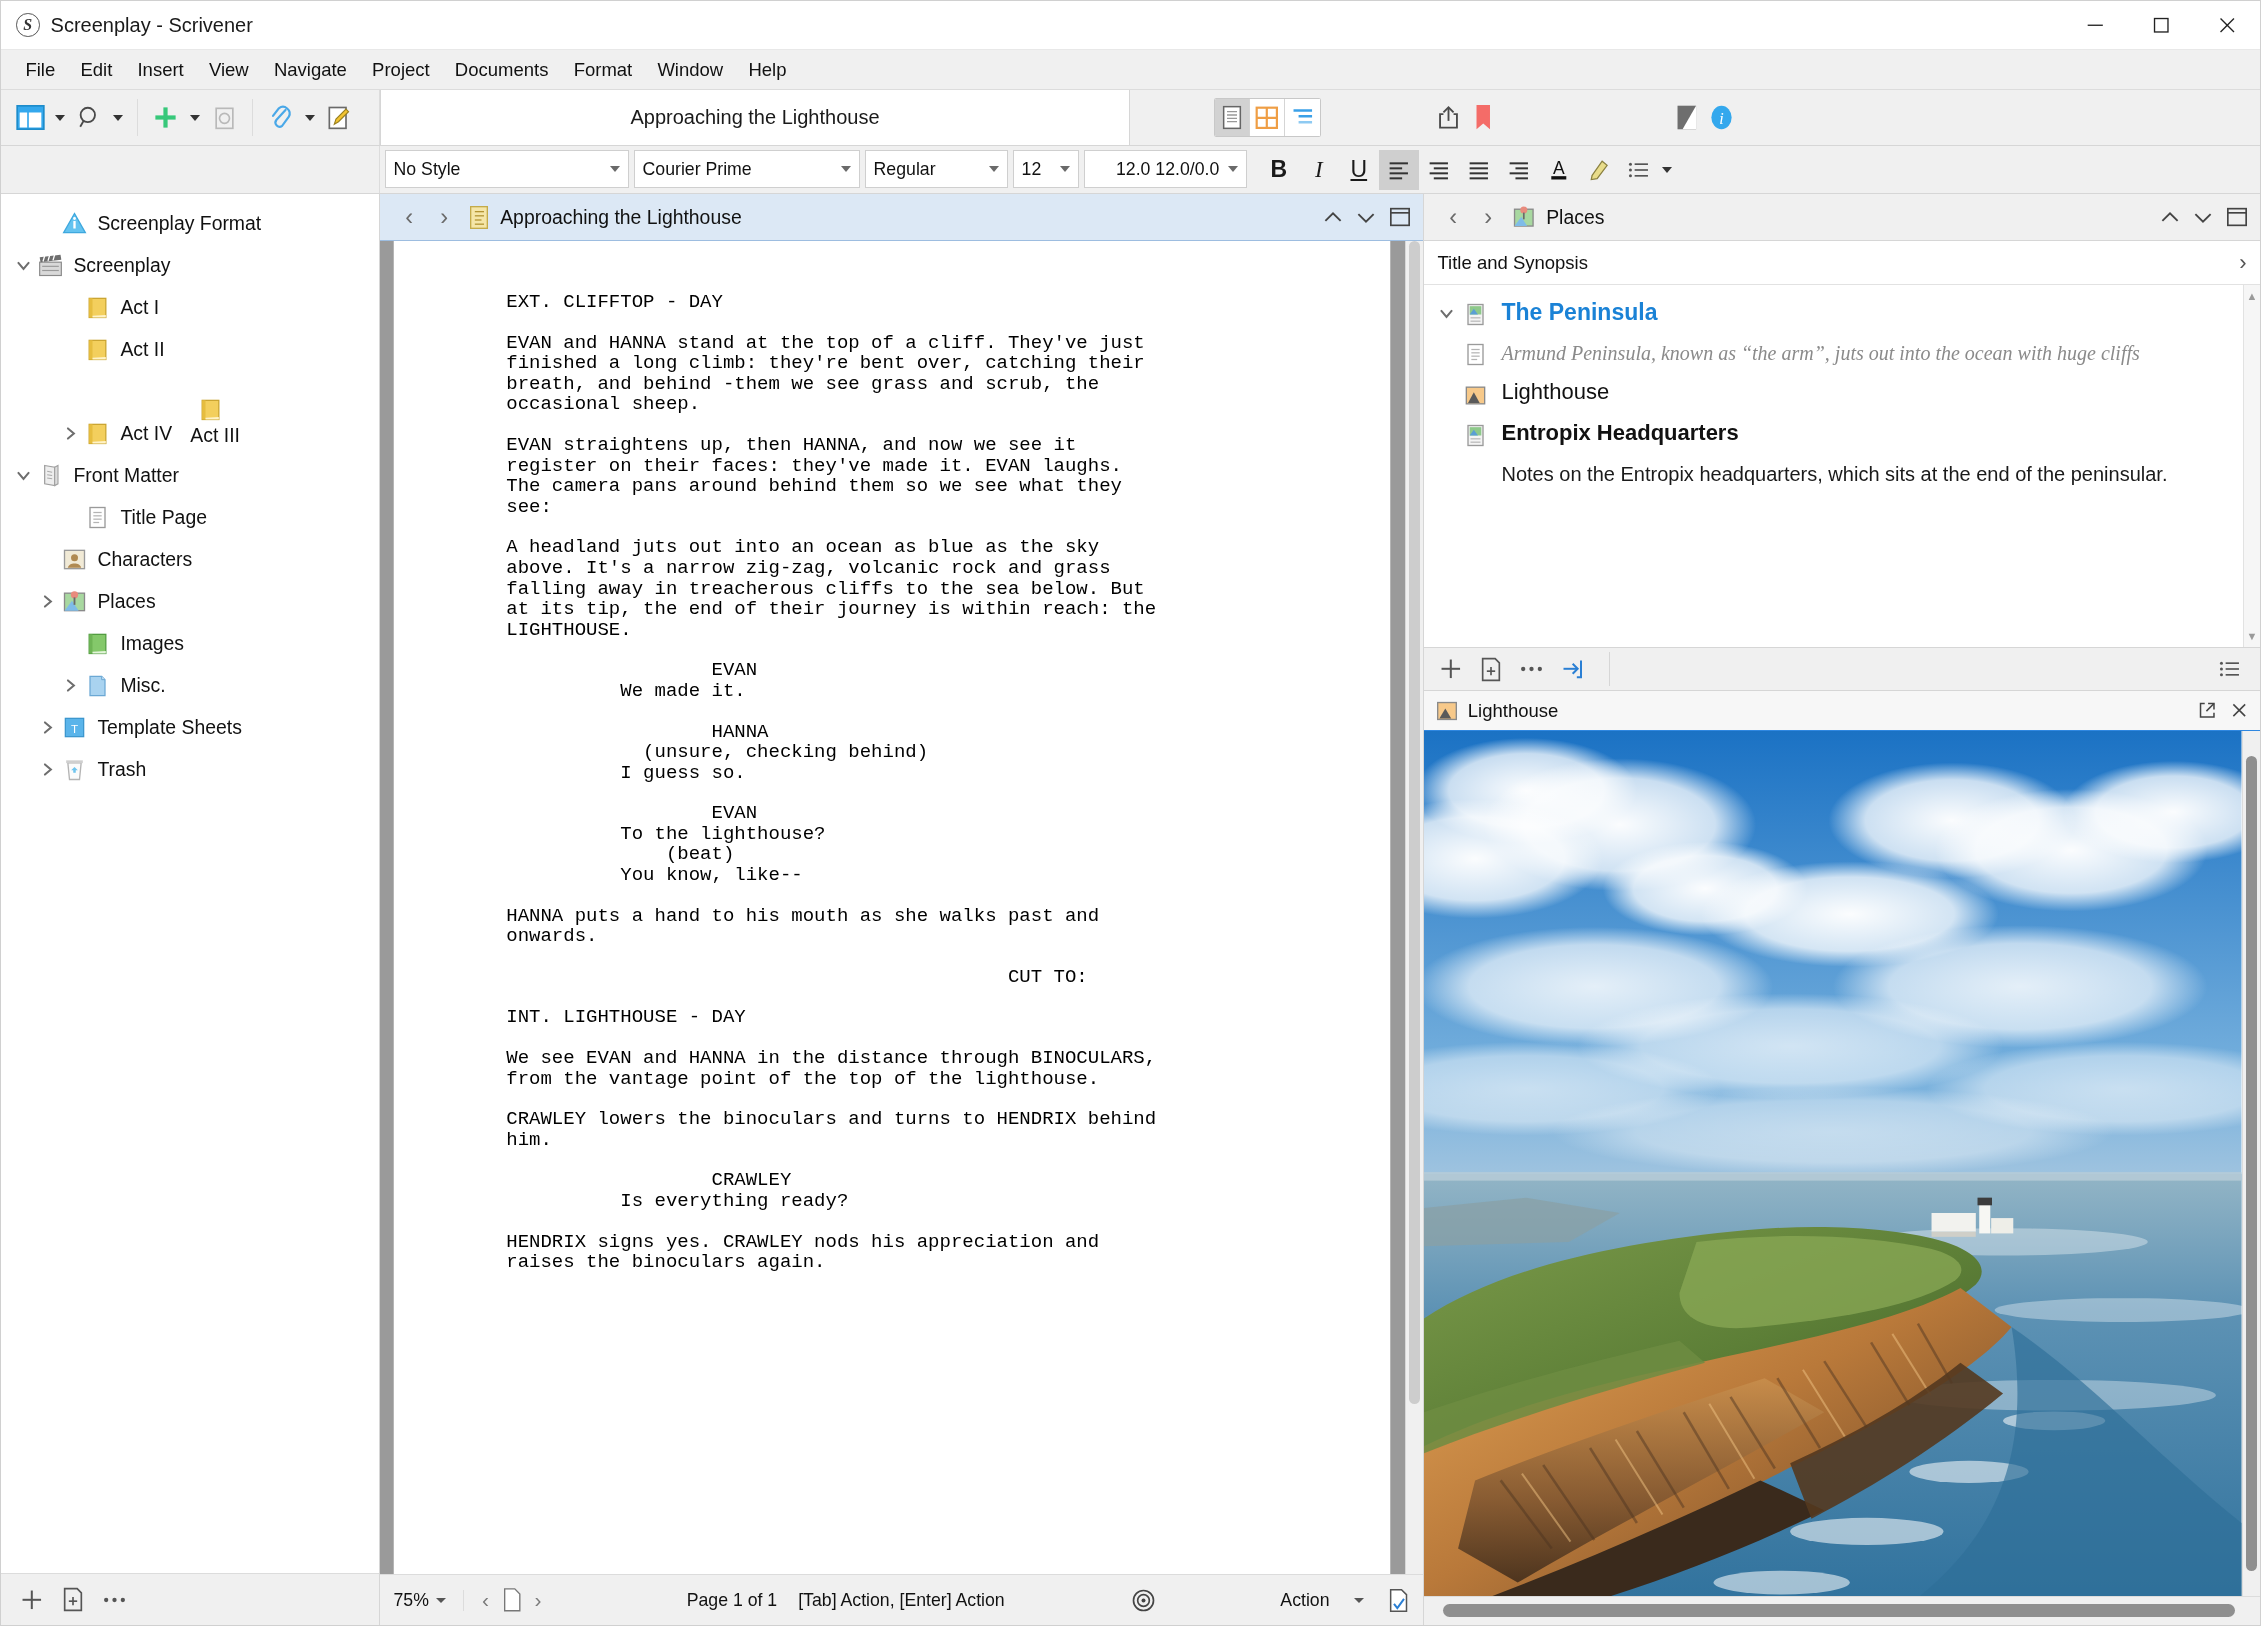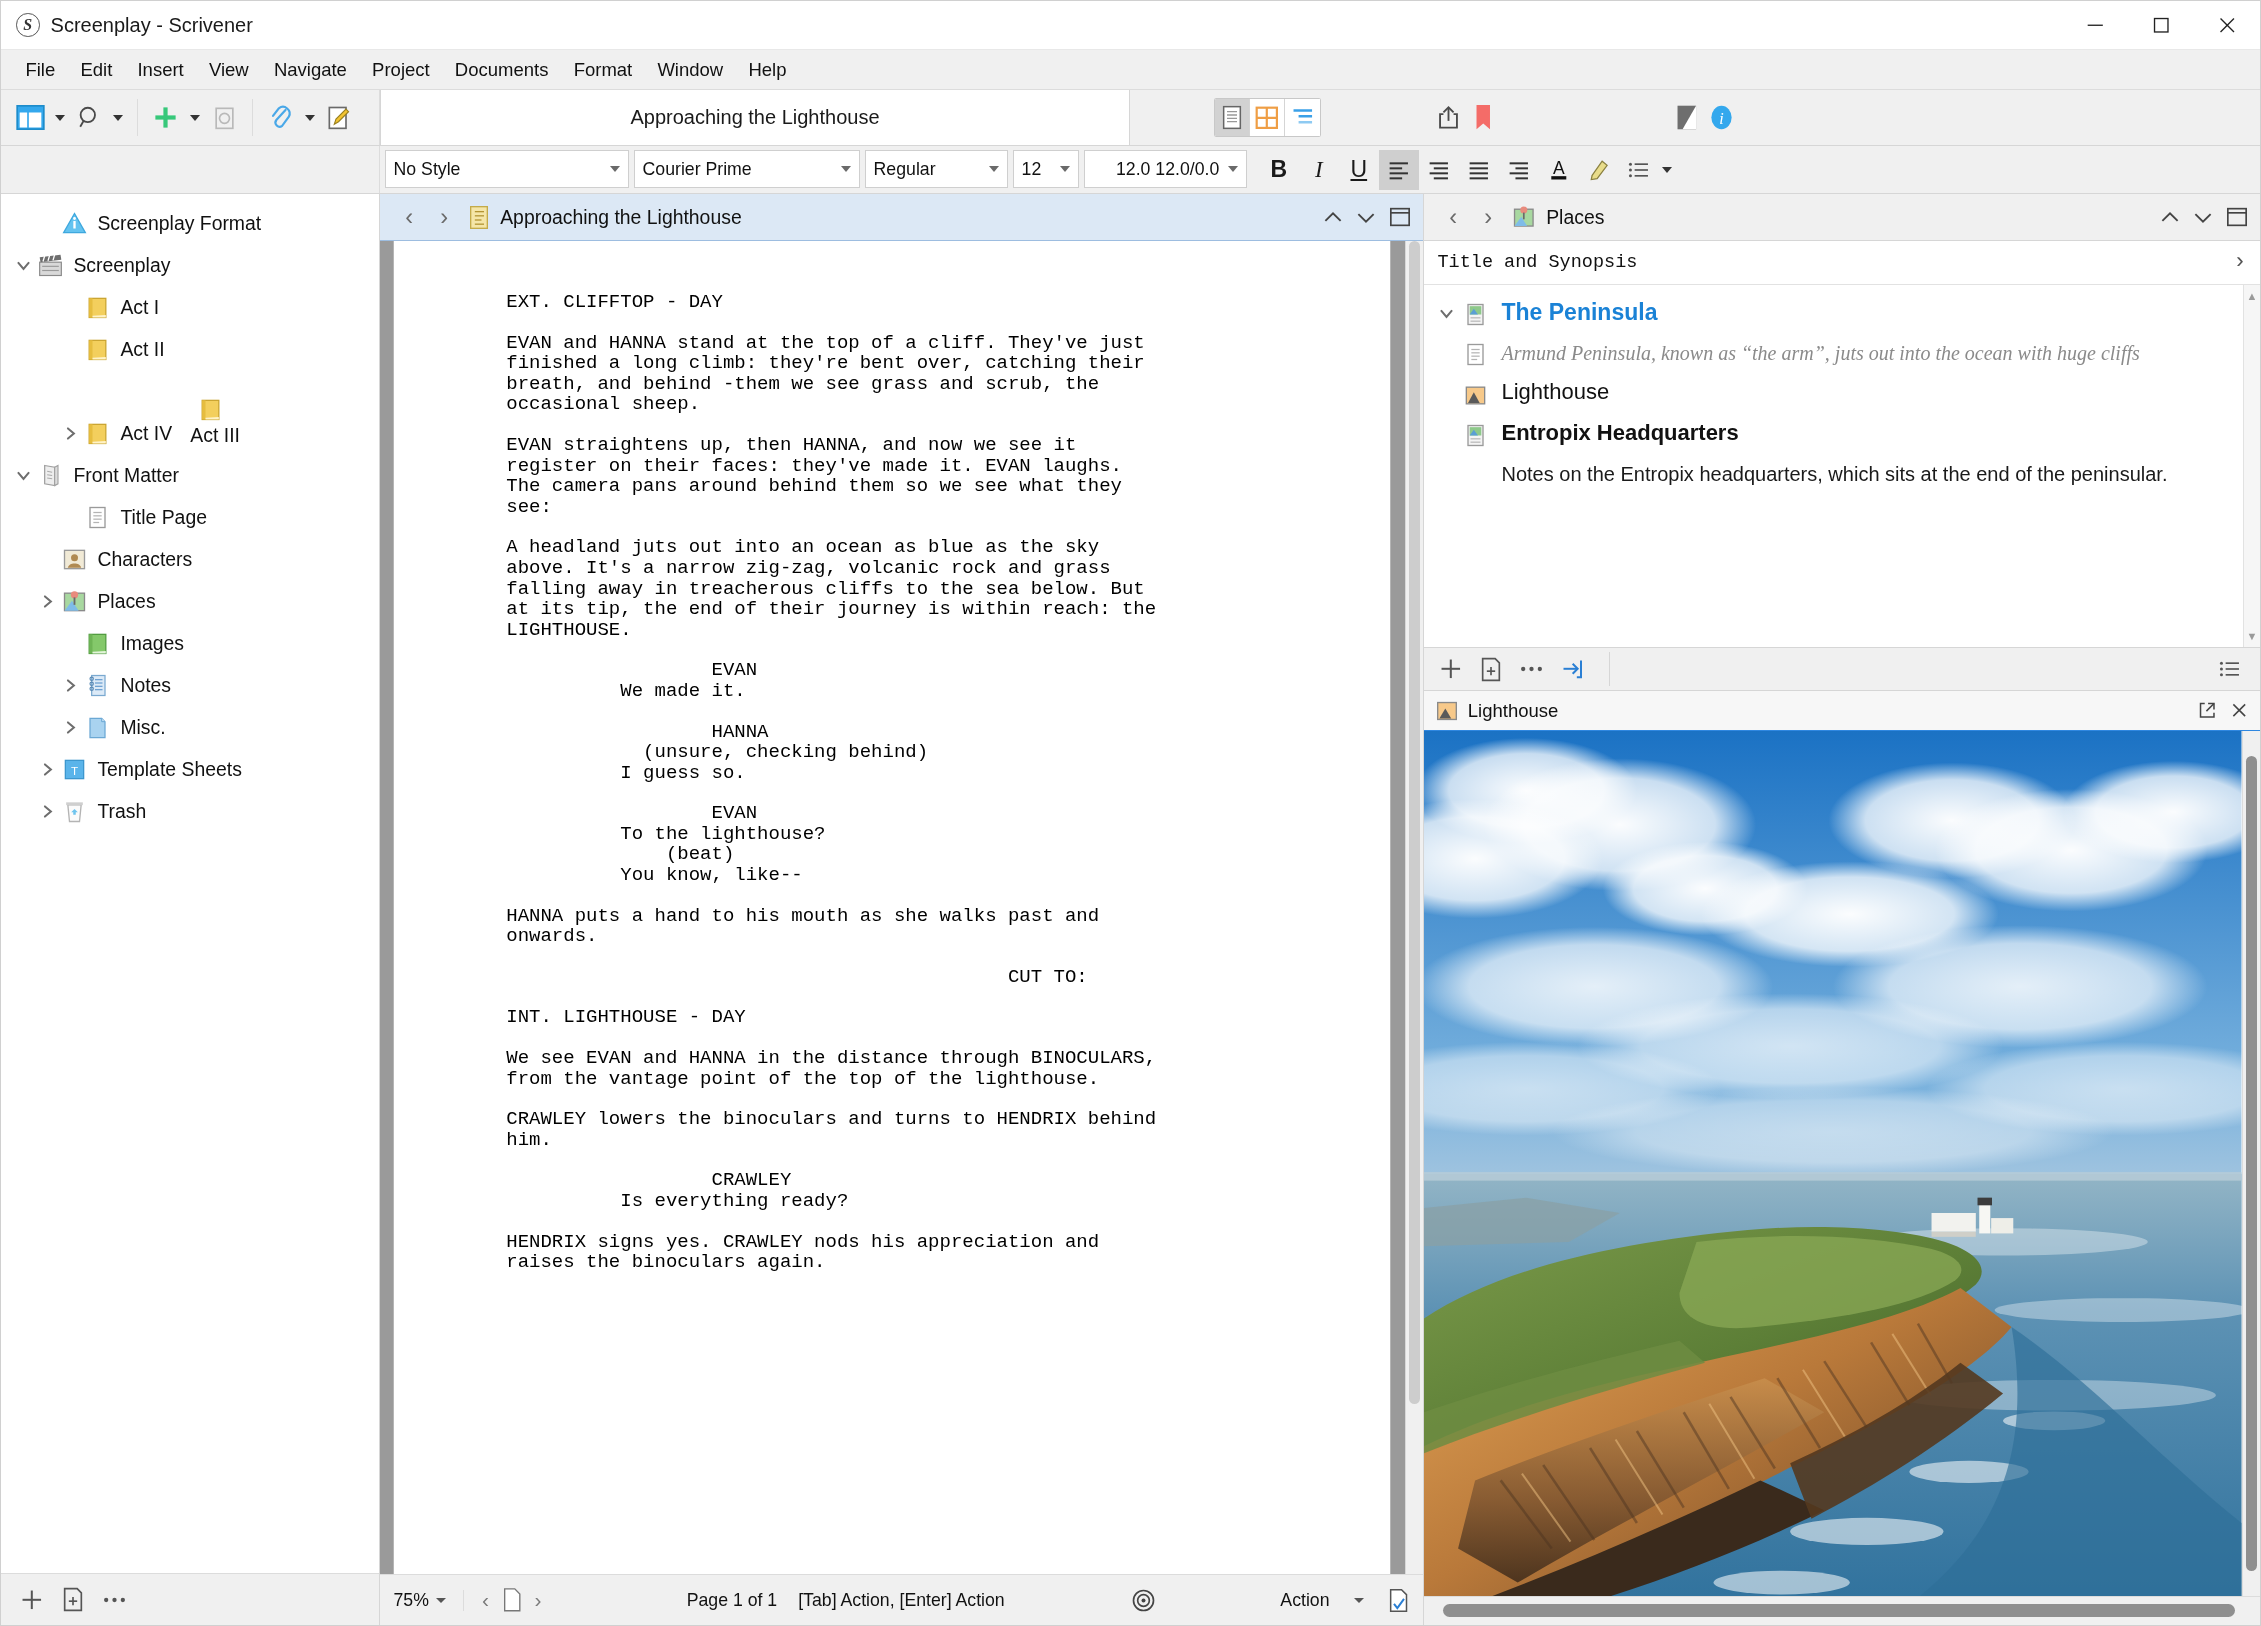--- a/index.html
+++ b/index.html
@@ -248,21 +248,20 @@
     padding: 0 11.8px;
   }
   .insp-title { font-size: 19.4px; color: #111; margin-left: 6.7px; }
   .insp-sectionbar {
     height: 44px; flex: 0 0 44px;
     display: flex; align-items: center;
     padding: 0 13.5px;
     border-bottom: 0.8px solid #e2e2e2;
     font-size: 18.5px; color: #111;
     background: #fff;
-    font-family: Liberation Mono, monospace;
   }
   .insp-syn {
     flex: 0 0 362px; overflow: hidden;
     position: relative; display: flex;
   }
   .syn-inner { flex: 1; padding: 13.5px 22px 0 13.5px; }
   .syn-row { display: flex; align-items: flex-start; margin-bottom: 11.8px; }
   .syn-tw { width: 25px; flex: 0 0 25px; color: #7a7a7a; padding-top: 6.7px; }
   .syn-ico { width: 29px; flex: 0 0 29px; margin-right: 10px; padding-top: 3.4px; }
   .syn-title { font-size: 23px; font-weight: bold; color: #1a82d6; }
@@ -691,40 +690,20 @@
           <div class="brow" style="padding-left: 57px;">
             <span class="tw"></span>
             <span class="bico">
               <svg class="ic" width="25" height="25" viewBox="0 0 30 30">
                 <rect x="5" y="4" width="20" height="23" fill="#84c86a" stroke="#4f9a3e" stroke-width="1.5"></rect>
                 <rect x="5" y="4" width="4" height="23" fill="#6eb455"></rect>
                 <path d="M9 27 L25 27 L25 24 L9 25 Z" fill="#e3f5da"></path>
               </svg>
             </span>
             <span>Images</span>
-          </div>
-          <div class="brow" style="padding-left: 57px;">
-            <span class="tw">
-              <svg class="ic" width="17" height="17" viewBox="0 0 20 20">
-                <path d="M7 4 L14 10 L7 16" fill="none" stroke="#6e6e6e" stroke-width="2.4" stroke-linecap="round"></path>
-              </svg>
-            </span>
-            <span class="bico">
-              <svg class="ic" width="25" height="25" viewBox="0 0 30 30">
-                <rect x="8" y="3" width="16" height="24" fill="#dceaf7" stroke="#7aa9d0" stroke-width="1.5"></rect>
-                <line x1="12" y1="8" x2="21" y2="8" stroke="#6b9fd0" stroke-width="1.5"></line>
-                <line x1="12" y1="12" x2="21" y2="12" stroke="#6b9fd0" stroke-width="1.5"></line>
-                <line x1="12" y1="16" x2="21" y2="16" stroke="#6b9fd0" stroke-width="1.5"></line>
-                <line x1="12" y1="20" x2="21" y2="20" stroke="#6b9fd0" stroke-width="1.5"></line>
-                <circle cx="8" cy="7" r="2" fill="none" stroke="#5a8ab5" stroke-width="1.4"></circle>
-                <circle cx="8" cy="13" r="2" fill="none" stroke="#5a8ab5" stroke-width="1.4"></circle>
-                <circle cx="8" cy="19" r="2" fill="none" stroke="#5a8ab5" stroke-width="1.4"></circle>
-              </svg>
-            </span>
-            <span>Notes</span>
           </div>
           <div class="brow" style="padding-left: 57px;">
             <span class="tw">
               <svg class="ic" width="17" height="17" viewBox="0 0 20 20">
                 <path d="M7 4 L14 10 L7 16" fill="none" stroke="#6e6e6e" stroke-width="2.4" stroke-linecap="round"></path>
               </svg>
             </span>
             <span class="bico">
               <svg class="ic" width="25" height="25" viewBox="0 0 30 30">
                 <path d="M6 4 H20 L24 8 V27 H6 Z" fill="#a9d3f0" stroke="#6ba8d4" stroke-width="1.5"></path>

